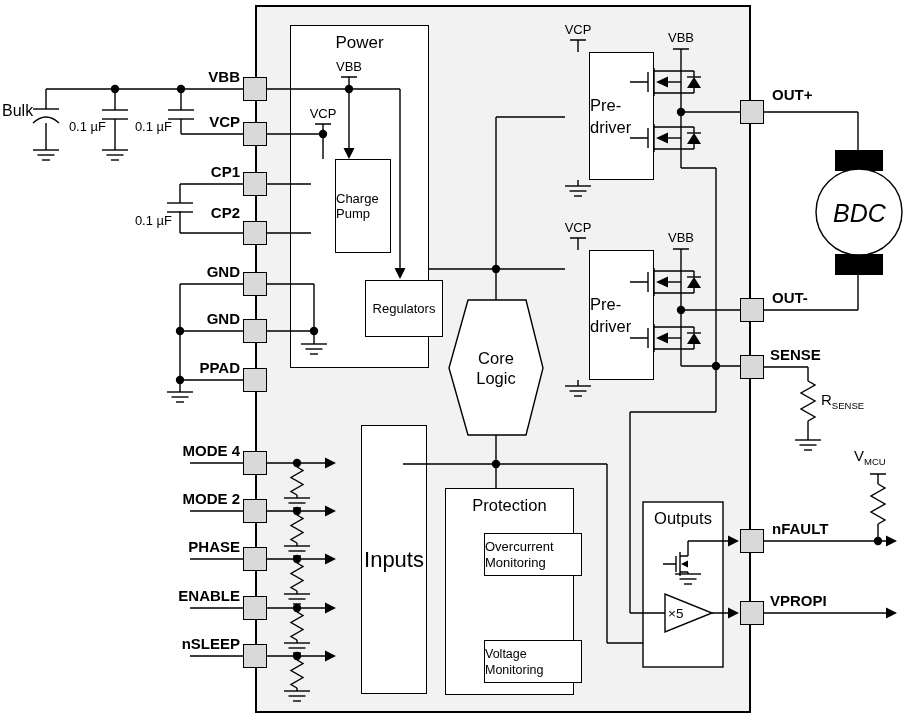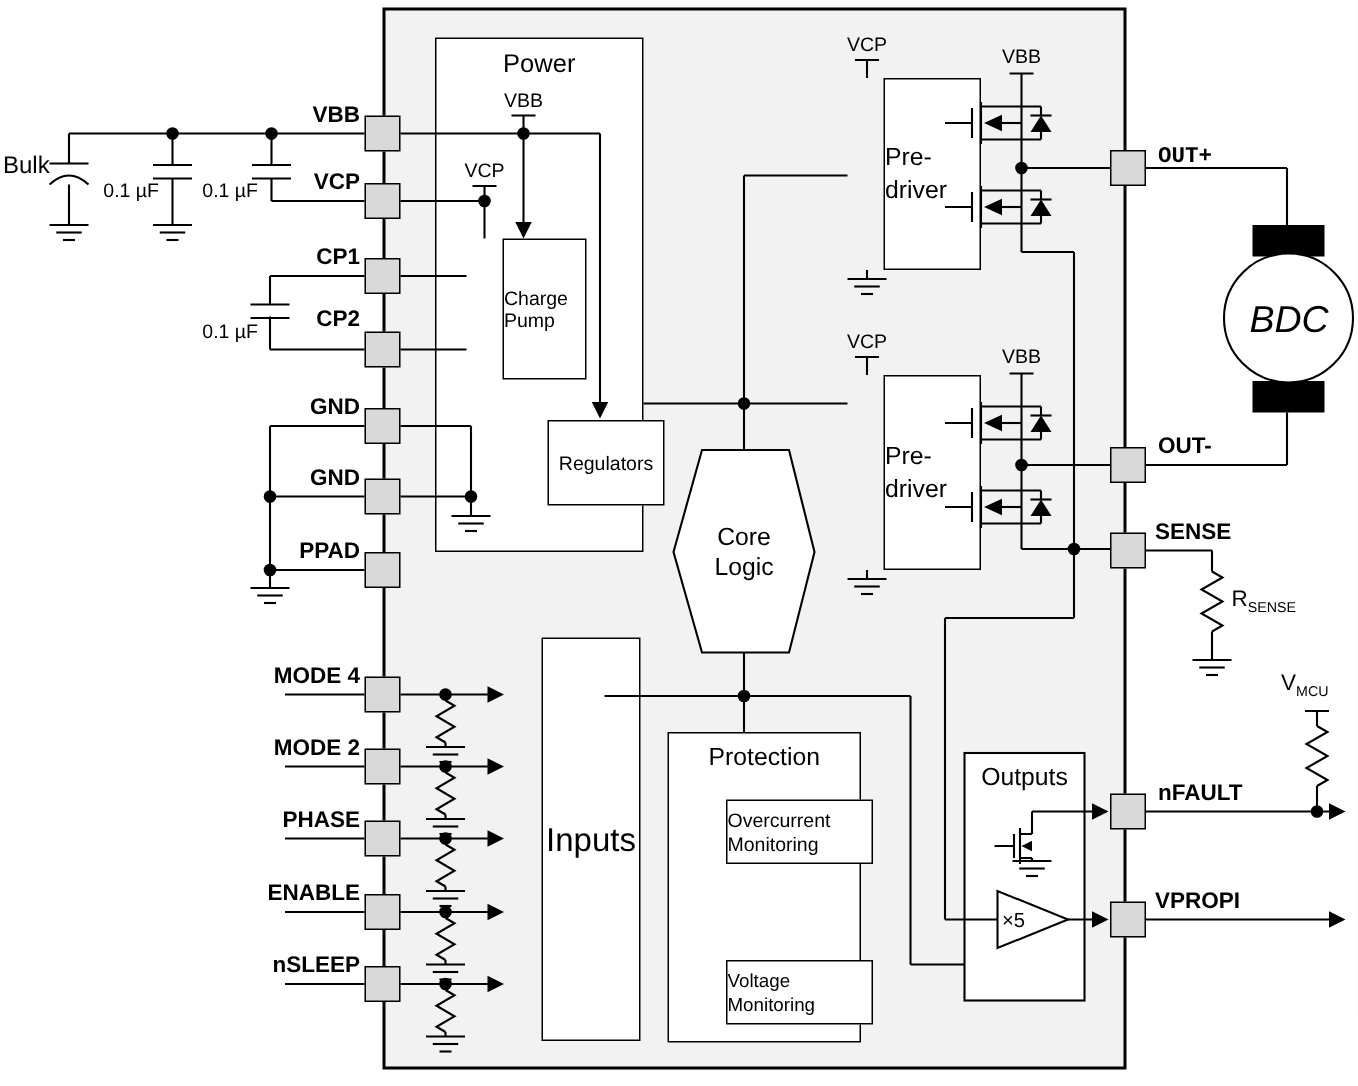--- a/index.html
+++ b/index.html
@@ -101,21 +101,21 @@
   <div class="lbl pl" style="left:150px;top:204px;">CP2</div>
   <div class="lbl pl" style="left:150px;top:263px;">GND</div>
   <div class="lbl pl" style="left:150px;top:310px;">GND</div>
   <div class="lbl pl" style="left:150px;top:359px;">PPAD</div>
   <div class="lbl pl" style="left:150px;top:442px;">MODE 4</div>
   <div class="lbl pl" style="left:150px;top:490px;">MODE 2</div>
   <div class="lbl pl" style="left:150px;top:538px;">PHASE</div>
   <div class="lbl pl" style="left:150px;top:587px;">ENABLE</div>
   <div class="lbl pl" style="left:150px;top:635px;">nSLEEP</div>
 
-  <div class="lbl pr" style="left:772px;top:96px;font-family:Liberation Mono, monospace;">OUT+</div>
+  <div class="lbl pr" style="left:772px;top:86px;">OUT+</div>
   <div class="lbl pr" style="left:772px;top:289px;">OUT-</div>
   <div class="lbl pr" style="left:770px;top:346px;">SENSE</div>
   <div class="lbl pr" style="left:772px;top:520px;">nFAULT</div>
   <div class="lbl pr" style="left:770px;top:592px;">VPROPI</div>
 
   <div class="term" style="left:331px;top:60px;">VBB</div>
   <div class="term" style="left:305px;top:107px;">VCP</div>
   <div class="term" style="left:560px;top:23px;">VCP</div>
   <div class="term" style="left:560px;top:221px;">VCP</div>
   <div class="term" style="left:663px;top:31px;">VBB</div>

